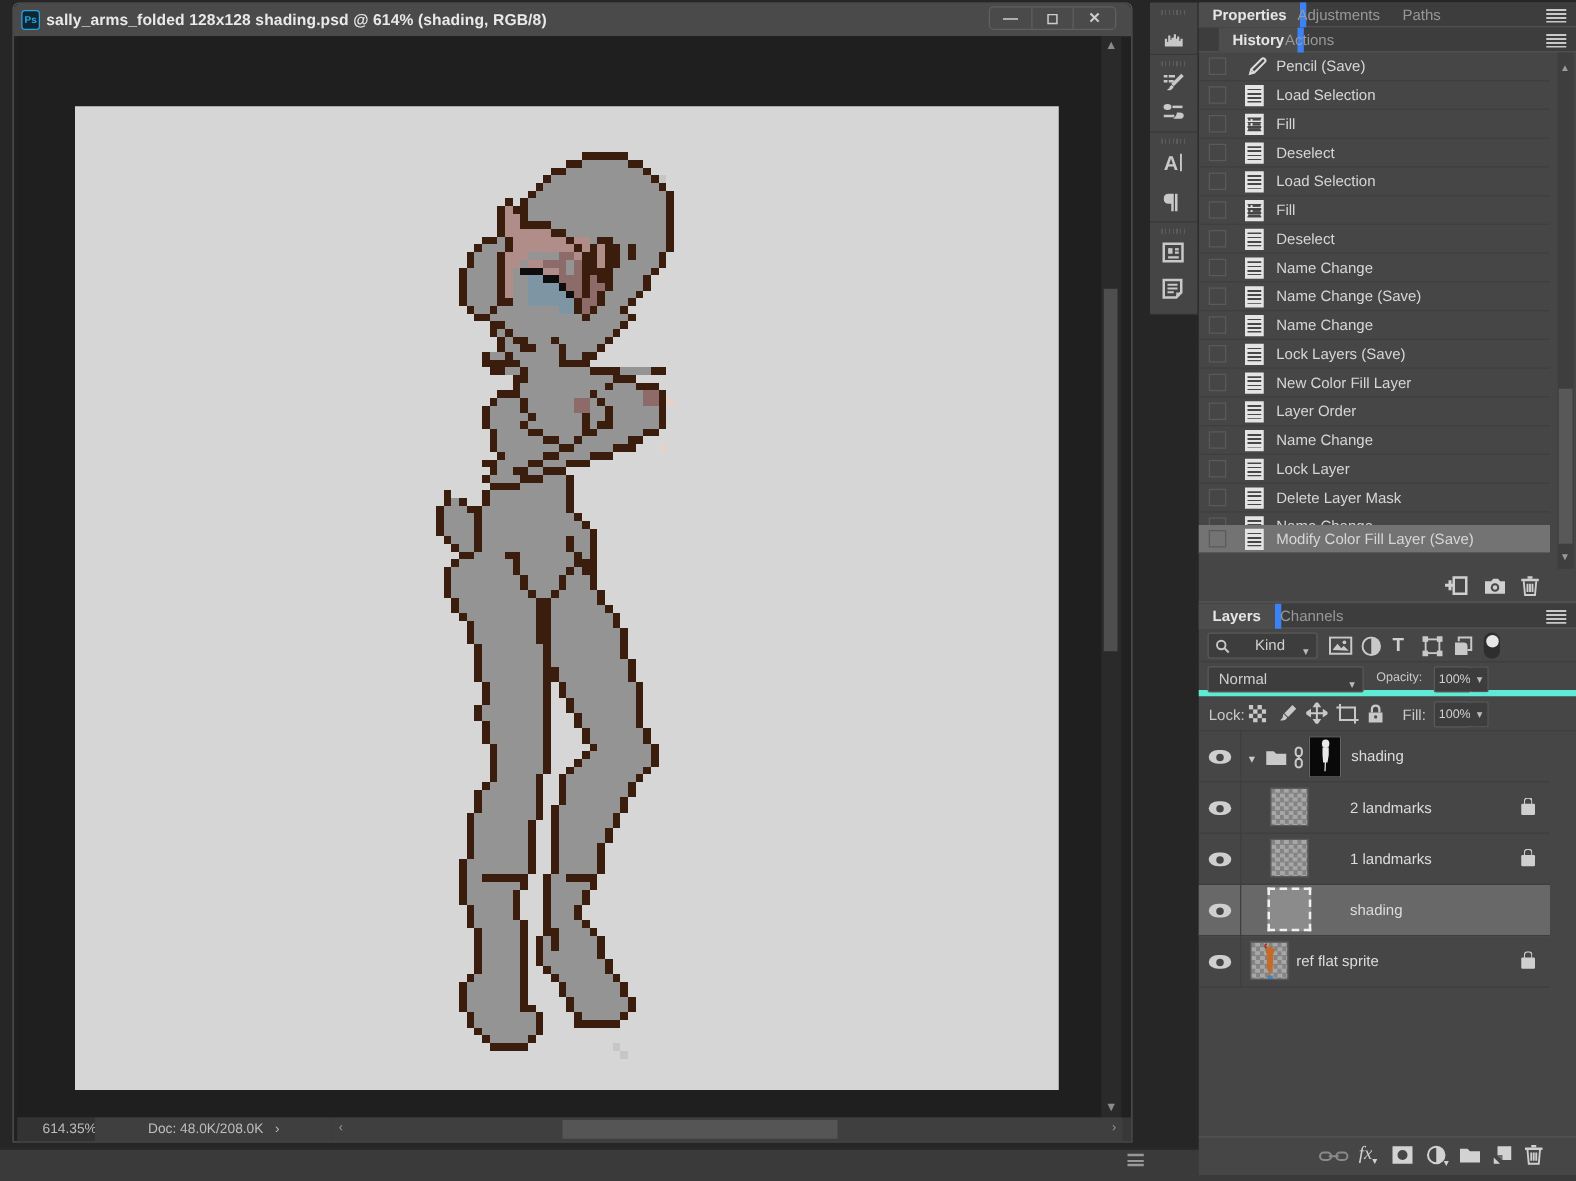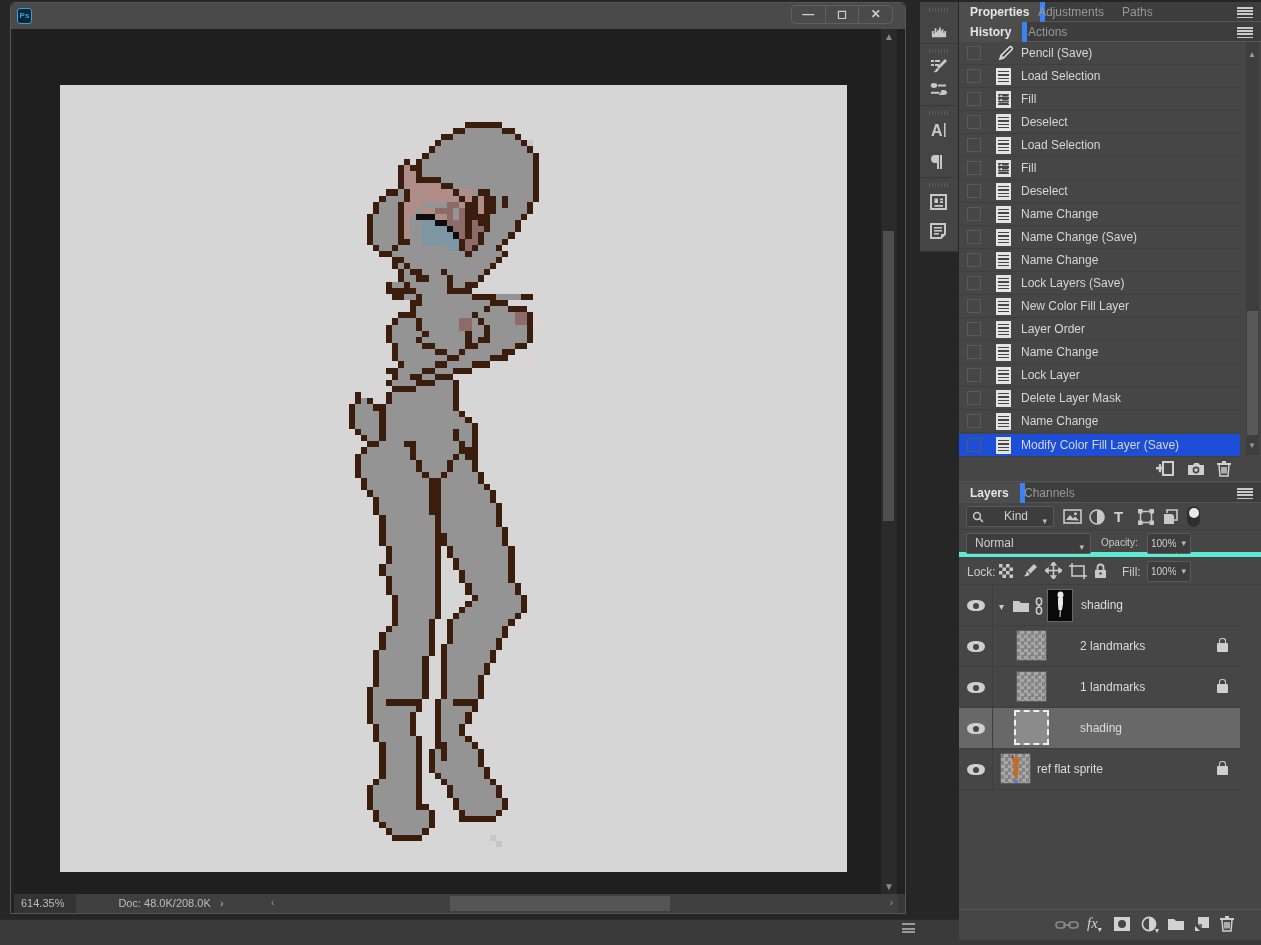--- a/index.html
+++ b/index.html
@@ -22,21 +22,21 @@
 #canvas { left:3px; top:26px; width:867px; height:865px; background:#1f1f1f; overflow:hidden; position:absolute;}
 #doc { left:46px; top:56px; width:787px; height:787px; background:#d6d6d6; }
 
 
 #vscroll { left:870px; top:26px; width:16px; height:865px; background:#2a2a2a; }
 #vthumb { left:2px; top:202px; width:11px; height:290px; background:#4e4e4e; }
 .arr { color:#8a8a8a; font-size:10px; position:absolute; left:3px; }
 
 
 #statusbar { left:3px; top:891px; width:891px; height:19px; background:#383838; color:#bdbdbd; font-size:11px; }
-#zoombox { left:0; top:0; width:62px; height:19px; background:#333333; line-height:19px; padding-left:7px; }
+#zoombox { left:0; top:0; width:62px; height:19px; background:#333333; line-height:19px; padding-left:20px; }
 #docbox { left:62px; top:0; width:190px; height:19px; background:#3f3f3f; line-height:19px; text-align:center; }
 #hscroll { left:252px; top:0; width:632px; height:19px; background:#3f3f3f; }
 #hthumb { left:184px; top:2px; width:220px; height:15px; background:#555555; }
 
 
 #dock { left:920px; top:2px; width:38px; height:250px; background:#454545; border-bottom:1px solid #333;}
 .grip { height:4px; margin:3px 9px 0 9px;
   background:repeating-linear-gradient(90deg,#5c5c5c 0,#5c5c5c 1px,transparent 1px,transparent 3px); }
 
 #panels { left:959px; top:2px; width:302px; height:938px; background:#464646; }
@@ -73,20 +73,21 @@
 .checker { background:
   repeating-conic-gradient(#a7a7a7 0 25%, #848484 0 50%) 0 0/7px 7px; }
 </style>
 </head>
 <body>
 <div id="root">
 
   <div id="docwin" class="abs">
     <div id="titlebar" class="abs">
       <div id="psicon" class="abs">Ps</div>
+      <div id="title" class="abs">sally_arms_folded 128x128 shading.psd @ 614% (shading, RGB/8)</div>
       <div id="winbtns" class="abs">
           <div>—</div>
           <div>◻</div>
           <div>✕</div>
         </div>
     </div>
     <div id="canvas">
       <div id="doc" class="abs"></div>
       <svg style="position:absolute;left:46px;top:56px" width="786.4" height="786.4" viewBox="0 0 128 128" shape-rendering="crispEdges" preserveAspectRatio="none">
           <rect x="66" y="6" width="6" height="1" fill="#3b1d0e"></rect>
@@ -896,21 +897,21 @@
     </div>
 
   <div id="panels" class="abs">
       <div class="tabbar">
         <div class="tab active" style="left:0">Properties</div>
         <div class="tab" style="left:68px">Adjustments</div>
         <div class="tab" style="left:152px">Paths</div>
         <div class="menuicon"></div>
       </div>
       <div class="tabbar">
-        <div class="tab active" style="left:0">History</div>
+        <div class="tab active" style="left:16px">History</div>
         <div class="tab" style="left:58px">Actions</div>
         <div class="menuicon"></div>
       </div>
       <div style="position:relative;height:414px">
         <div class="hrow" style="top:0px;">
           <div class="cb"></div>
           <div class="ic" style="top:2px"><svg width="20" height="18" viewBox="0 0 20 18">
               <g fill="none" stroke="#dcdcdc" stroke-width="1.6">
                 <path d="M4 15 L5 11.5 L13.5 3 Q14.5 2 15.8 3.2 Q17 4.5 16 5.5 L7.5 14 Z"></path>
                 <path d="M5 11.5 L7.5 14" stroke-width="1.2"></path>
@@ -1009,21 +1010,21 @@
         <div class="hrow" style="top:322px;">
           <div class="cb"></div>
           <div class="ic docic"></div>
           <div class="txt">Lock Layer</div>
         </div>
         <div class="hrow" style="top:368px;">
           <div class="cb"></div>
           <div class="ic docic"></div>
           <div class="txt">Name Change</div>
         </div>
-        <div class="hrow" style="top:392px;background:#1d4ed8;">
+        <div class="hrow" style="top:378px;background:#737373;">
           <div class="cb"></div>
           <div class="ic docic"></div>
           <div class="txt">Modify Color Fill Layer (Save)</div>
         </div>
         <div id="histscroll">
           <div id="histthumb"></div>
           <div style="position:absolute;left:2px;top:8px;color:#9b9b9b;font-size:8px">▲</div>
           <div style="position:absolute;left:2px;bottom:5px;color:#9b9b9b;font-size:8px">▼</div>
         </div>
       </div>

